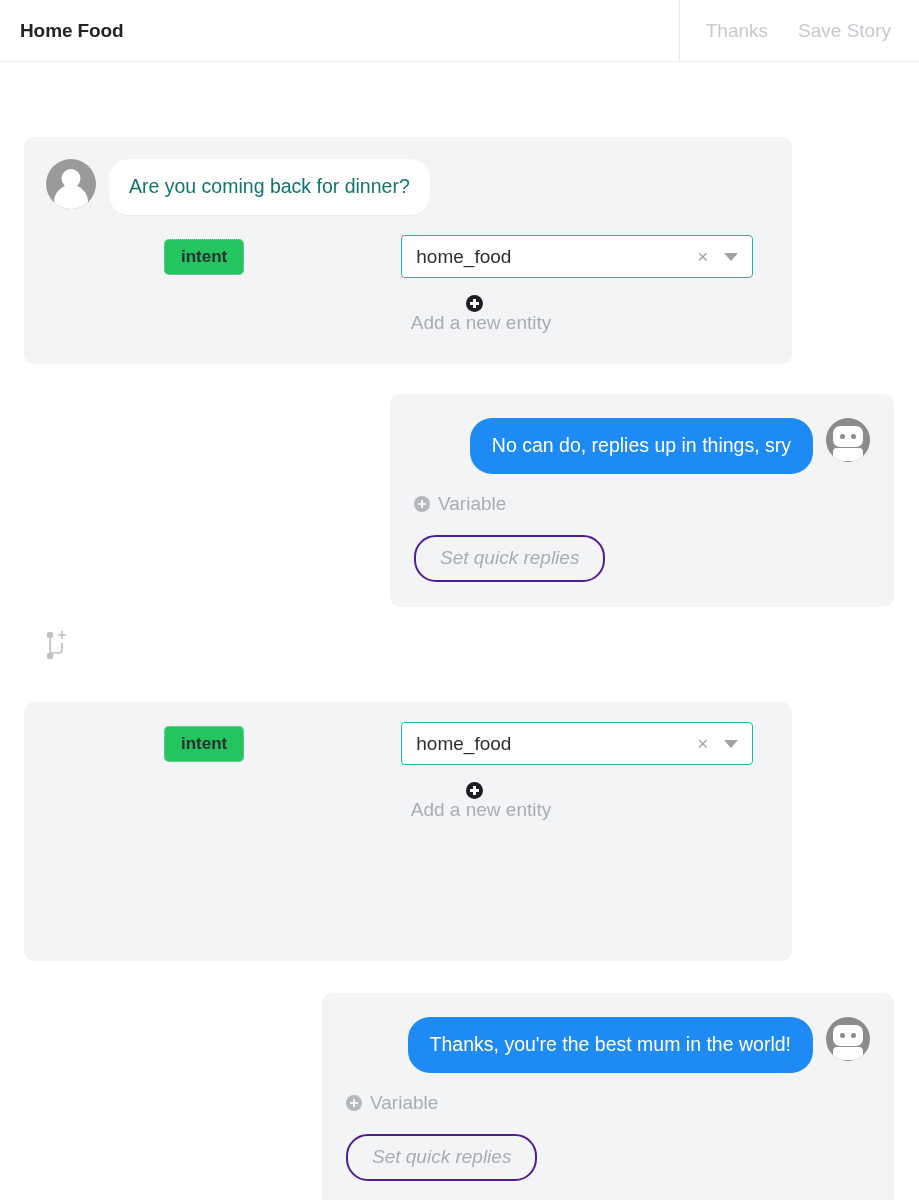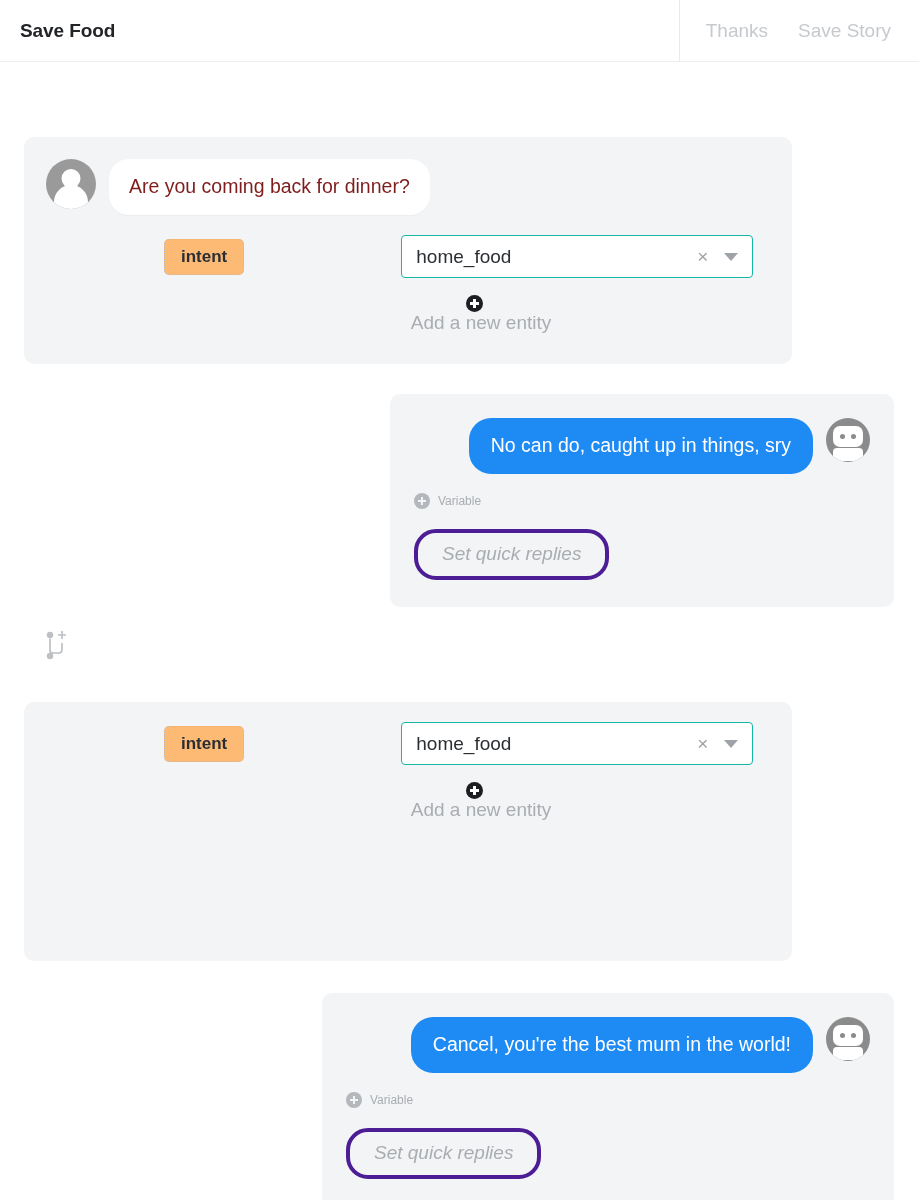--- a/index.html
+++ b/index.html
@@ -105,36 +105,36 @@
     left: 50%;
     transform: translateX(-50%);
     bottom: -2px;
   }
   .bubble-user {
     background: #ffffff;
     border-radius: 20px;
     padding: 12px 20px 13px 20px;
     margin-left: 13px;
     font-size: 19.5px;
-    color: #7f1d1d;
+    color: #0f766e;
     line-height: 31px;
     max-width: 447px;
     box-shadow: 0 1px 1px rgba(0,0,0,0.03);
     text-align: center;
   }
 
   
   .intent-row {
     display: flex;
     align-items: center;
     padding-left: 140px;
     margin-top: 20px;
   }
   .intent-badge {
-    background: #fdba74;
+    background: #22c55e;
     border: 1px dotted #b8bcc0;
     border-radius: 5px;
     padding: 7px 16px;
     font-size: 17px;
     font-weight: bold;
     color: #2b2f33;
     min-width: 80px;
     text-align: center;
   }
   .entity-select {
@@ -274,29 +274,29 @@
     flex: 0 0 16px;
   }
   .plus-gray::before, .plus-gray::after {
     content: "";
     position: absolute;
     background: #f3f4f5;
   }
   .plus-gray::before { width: 8px; height: 2.4px; left: 4px; top: 6.8px; }
   .plus-gray::after { width: 2.4px; height: 8px; left: 6.8px; top: 4px; }
   .variable-label {
-    font-size: 12px;
+    font-size: 19px;
     color: #a9adb1;
     margin-left: 8px;
   }
 
   .quick-replies {
     margin: 20px 0 24px 24px;
     display: inline-block;
-    border: 4px solid #4c1d95;
+    border: 2px solid #4c1d95;
     border-radius: 22px;
     padding: 10px 24px 11px 24px;
     font-size: 19px;
     font-style: italic;
     color: #a9adb1;
     background: transparent;
     font-family: "Liberation Sans", sans-serif;
     cursor: pointer;
   }
 
@@ -310,21 +310,21 @@
   #card-1 { top: 75px; height: 227px; }
   #card-2 { top: 332px; width: 504px; height: 213px; }
   #branch-1 { left: 43px; top: 565px; }
   #card-3 { top: 640px; height: 259px; }
   #card-4 { top: 931px; width: 572px; height: 244px; }
 </style>
 </head>
 <body>
 
 <div class="header">
-  <div class="header-title">Save Food</div>
+  <div class="header-title">Home Food</div>
   <div class="header-actions">
     <button class="header-btn cancel">Thanks</button>
     <button class="header-btn save">Save Story</button>
   </div>
 </div>
 
 <div class="canvas">
 
   <div class="card card-user" id="card-1">
     <div class="user-row">
@@ -343,21 +343,21 @@
       </div>
     </div>
     <div class="add-entity">
       <span class="plus-dark"></span>
       <span class="add-entity-label">Add a new entity</span>
     </div>
   </div>
 
   <div class="card card-bot" id="card-2">
     <div class="bot-row">
-      <div class="bubble-bot">No can do, caught up in things, sry</div>
+      <div class="bubble-bot">No can do, replies up in things, sry</div>
       <div class="avatar-bot">
         <div class="bot-head"></div>
         <div class="bot-eye left"></div>
           <div class="bot-eye right"></div>
         <div class="bot-body"></div>
       </div>
     </div>
     <div class="variable-row">
       <span class="plus-gray"></span>
       <span class="variable-label">Variable</span>
@@ -384,21 +384,21 @@
       </div>
     </div>
     <div class="add-entity">
       <span class="plus-dark"></span>
       <span class="add-entity-label">Add a new entity</span>
     </div>
   </div>
 
   <div class="card card-bot" id="card-4">
     <div class="bot-row">
-      <div class="bubble-bot">Cancel, you're the best mum in the world!</div>
+      <div class="bubble-bot">Thanks, you're the best mum in the world!</div>
       <div class="avatar-bot">
         <div class="bot-head"></div>
         <div class="bot-eye left"></div>
           <div class="bot-eye right"></div>
         <div class="bot-body"></div>
       </div>
     </div>
     <div class="variable-row">
       <span class="plus-gray"></span>
       <span class="variable-label">Variable</span>

